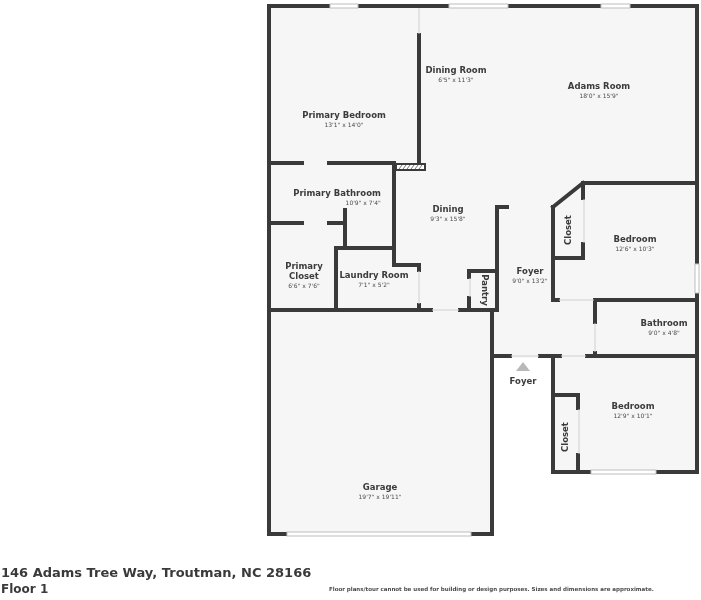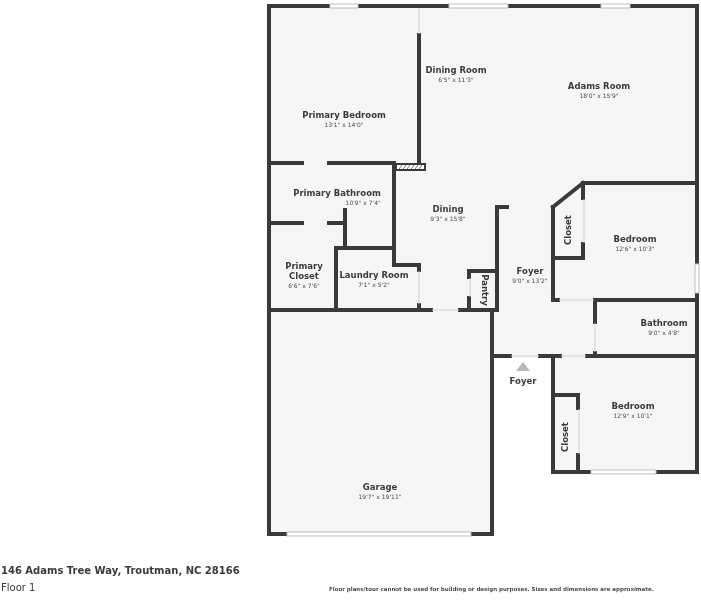--- a/index.html
+++ b/index.html
@@ -5,22 +5,22 @@
   html, body { margin: 0; padding: 0; background: #ffffff; }
   body { width: 701px; height: 600px; position: relative; overflow: hidden;
          font-family: "DejaVu Sans", sans-serif; color: #3a3a3a; }
   #plan { position: absolute; left: 0; top: 0; }
   .room-label { position: absolute; text-align: center; transform: translate(-50%, -50%);
                 white-space: nowrap; line-height: 1.15; }
   .room-name { font-size: 8.5px; font-weight: bold; color: #3b3b3b; display: block; }
   .room-dim { font-size: 6px; color: #4a4a4a; display: block; margin-top: 1px; }
   .vert { transform: translate(-50%, -50%) rotate(90deg); }
   .vert-ccw { transform: translate(-50%, -50%) rotate(-90deg); }
-  .footer-address { position: absolute; left: 1px; top: 565px; font-size: 10px; font-weight: bold; color: #3a3a3a; text-align: center; }
-  .footer-floor { position: absolute; left: 1px; top: 582px; font-size: 10px; font-weight: normal; color: #3a3a3a; }
+  .footer-address { position: absolute; left: 1px; top: 565px; font-size: 13px; font-weight: bold; color: #3a3a3a; text-align: center; }
+  .footer-floor { position: absolute; left: 1px; top: 582px; font-size: 12px; font-weight: bold; color: #3a3a3a; }
   .footer-disclaimer { position: absolute; left: 329px; top: 586px; font-size: 5.5px; font-weight: bold; color: #4a4a4a; white-space: nowrap; }
 </style>
 </head>
 <body>
 
 <svg id="plan" width="701" height="600" viewBox="0 0 701 600">
 
   <g fill="#f6f6f6">
     <rect x="270" y="6" width="427" height="176"></rect>
     <rect x="270" y="160" width="228" height="150"></rect>

